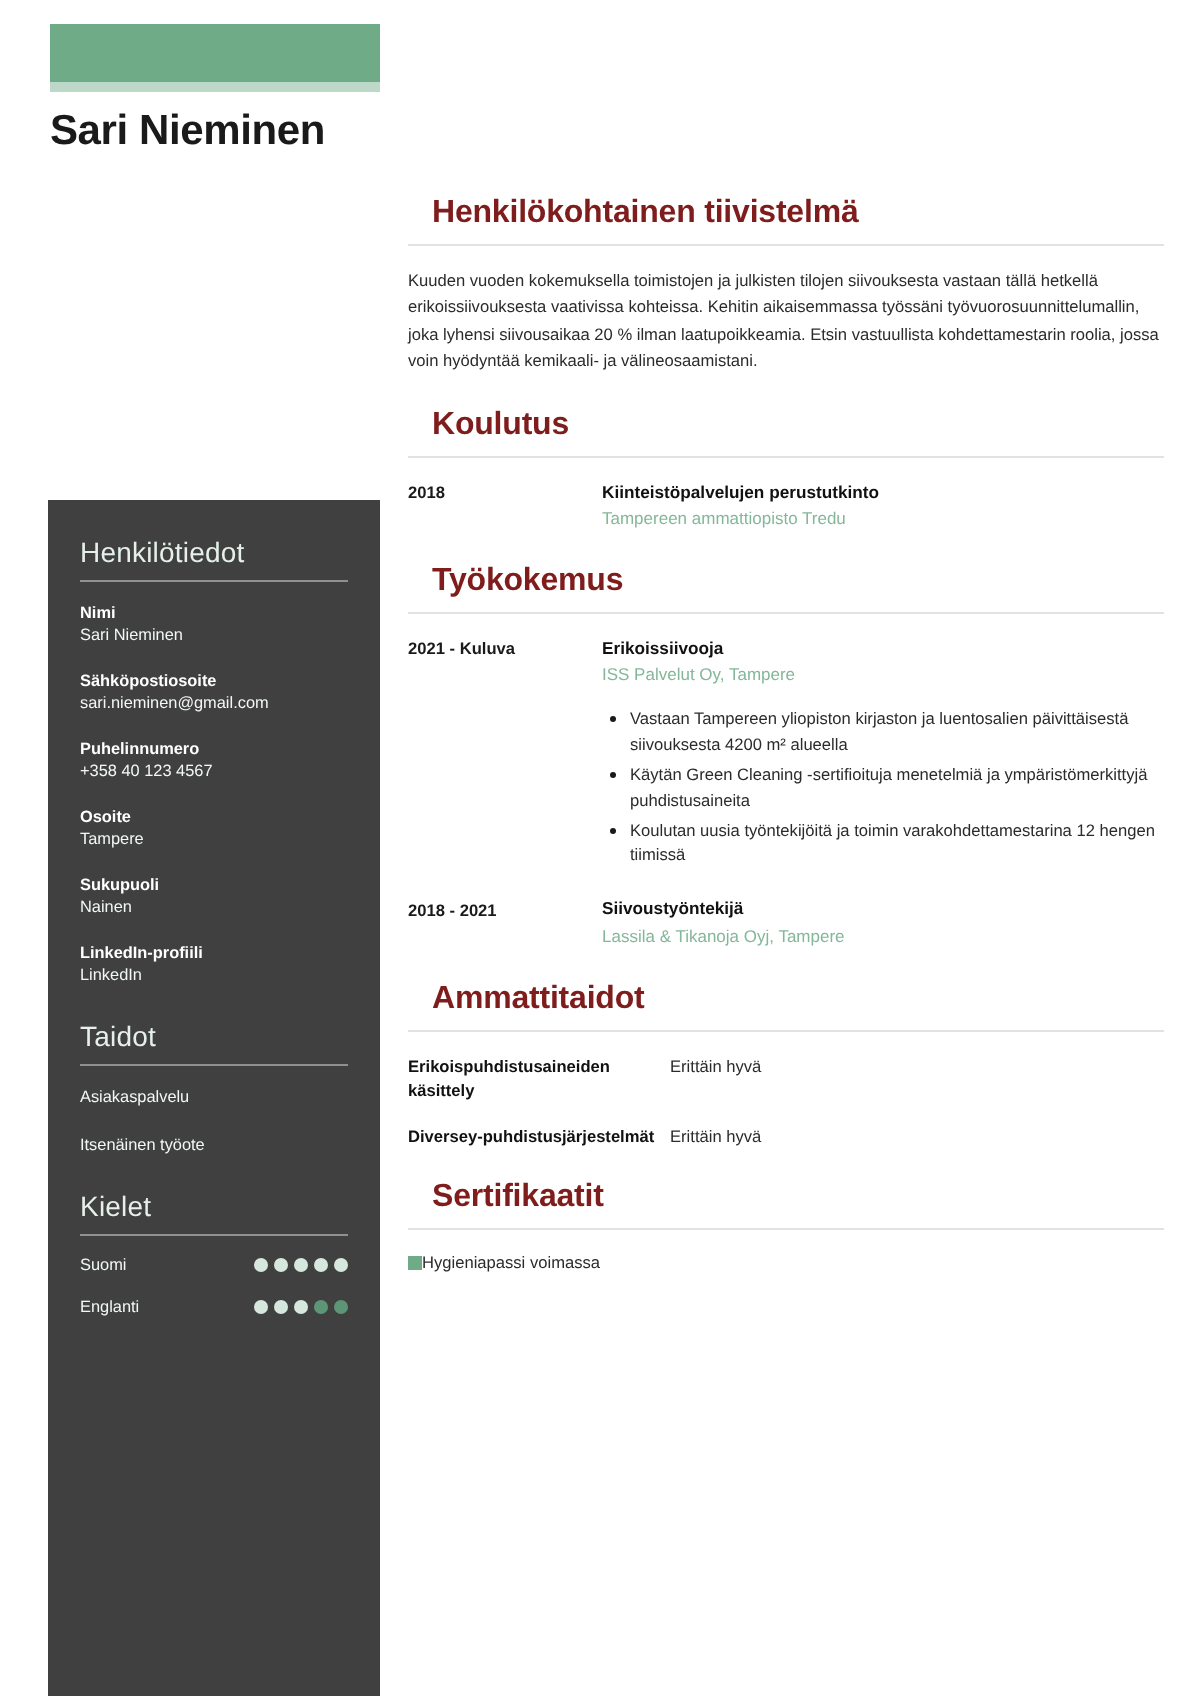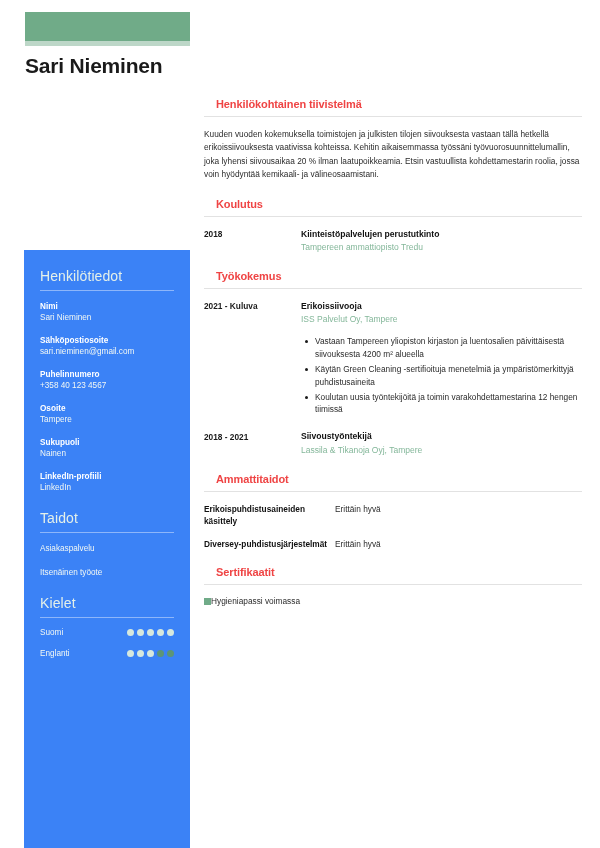--- a/index.html
+++ b/index.html
@@ -46,21 +46,21 @@
     white-space: nowrap;
   }
 
   
   .sidebar {
     position: absolute;
     left: 24px;
     top: 250px;
     width: 166px;
     bottom: 0;
-    background: #3b82f6;
+    background: #404040;
     padding: 18px 16px 8px 16px;
   }
   .side-section + .side-section { margin-top: 16px; }
   .side-heading {
     font-size: 14px;
     font-weight: normal;
     color: #e4f0e9;
     margin-bottom: 6px;
     letter-spacing: 0.1px;
   }
@@ -112,23 +112,23 @@
 
   
   .main {
     position: absolute;
     left: 204px;
     top: 98px;
     width: 378px;
   }
   .section { margin-bottom: 16px; }
   .sec-title {
-    font-size: 11px;
-    font-weight: bold;
-    color: #ef4444;
+    font-size: 16px;
+    font-weight: bold;
+    color: #7f1d1d;
     letter-spacing: -0.1px;
     margin-bottom: 6px;
     padding-left: 12px;
   }
   .sec-rule {
     height: 1px;
     background: #e2e2e2;
     margin-bottom: 11px;
   }
   .summary-text {

